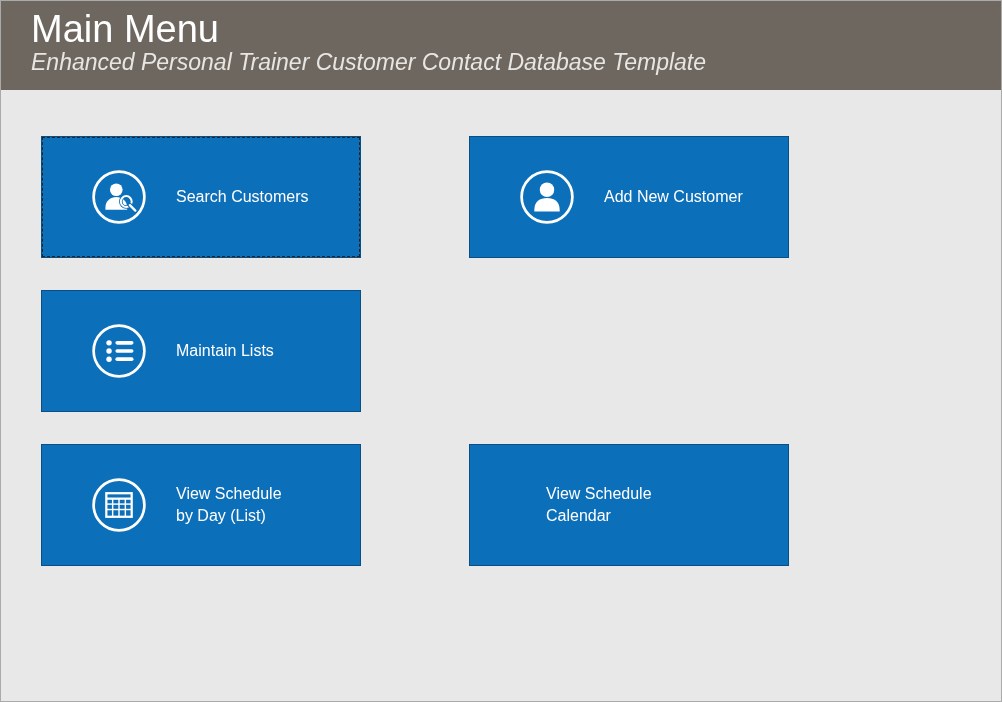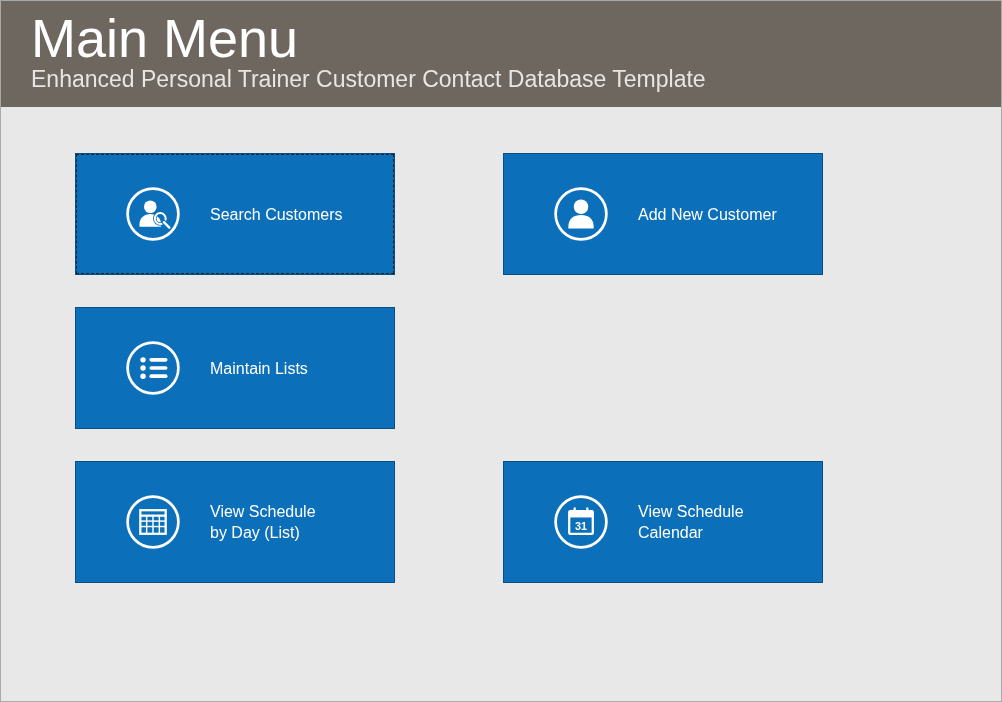--- a/index.html
+++ b/index.html
@@ -14,33 +14,34 @@
       height: 702px;
       overflow: hidden;
       border: 1px solid #aaa;
     }
     .header {
       background: #6e675f;
       padding: 8px 30px 14px 30px;
       color: #fff;
     }
     .header-title {
-      font-size: 54px;
+      font-size: 38px;
       font-weight: 300;
       color: #fff;
       line-height: 1.1;
     }
     .header-subtitle {
       font-size: 23px;
       font-weight: 300;
       color: #e8e6e3;
       margin-top: -2px;
+      font-style: italic;
     }
     .content {
-      padding: 46px 74px;
+      padding: 46px 40px;
     }
     .tile-grid {
       display: grid;
       grid-template-columns: 320px 320px;
       grid-auto-rows: 122px;
       column-gap: 108px;
       row-gap: 32px;
     }
     .tile {
       background: #0c6fb9;
@@ -141,28 +142,18 @@
           <line x1="25" y1="25" x2="25" y2="45" stroke="#fff" stroke-width="1.6"></line>
           <line x1="32" y1="25" x2="32" y2="45" stroke="#fff" stroke-width="1.6"></line>
           <line x1="39" y1="25" x2="39" y2="45" stroke="#fff" stroke-width="1.6"></line>
         </svg>
       </span>
       <span class="tile-label">View Schedule
 by Day (List)</span>
     </div>
 
     <div class="tile">
-      <span class="tile-icon">
-        <svg viewBox="0 0 64 64" width="58" height="58">
-          <circle cx="32" cy="32" r="28" fill="none" stroke="#fff" stroke-width="3"></circle>
-          <rect x="19" y="20" width="26" height="25" rx="1" fill="none" stroke="#fff" stroke-width="2.5"></rect>
-          <rect x="19" y="20" width="26" height="7" fill="#fff"></rect>
-          <line x1="25" y1="17" x2="25" y2="23" stroke="#fff" stroke-width="2.5" stroke-linecap="round"></line>
-          <line x1="39" y1="17" x2="39" y2="23" stroke="#fff" stroke-width="2.5" stroke-linecap="round"></line>
-          <text x="32" y="41" font-family="Segoe UI, Arial" font-size="12" font-weight="600" fill="#fff" text-anchor="middle">31</text>
-        </svg>
-      </span>
       <span class="tile-label">View Schedule
 Calendar</span>
     </div>
 
   </div>
 </div>
 
 </body></html>

